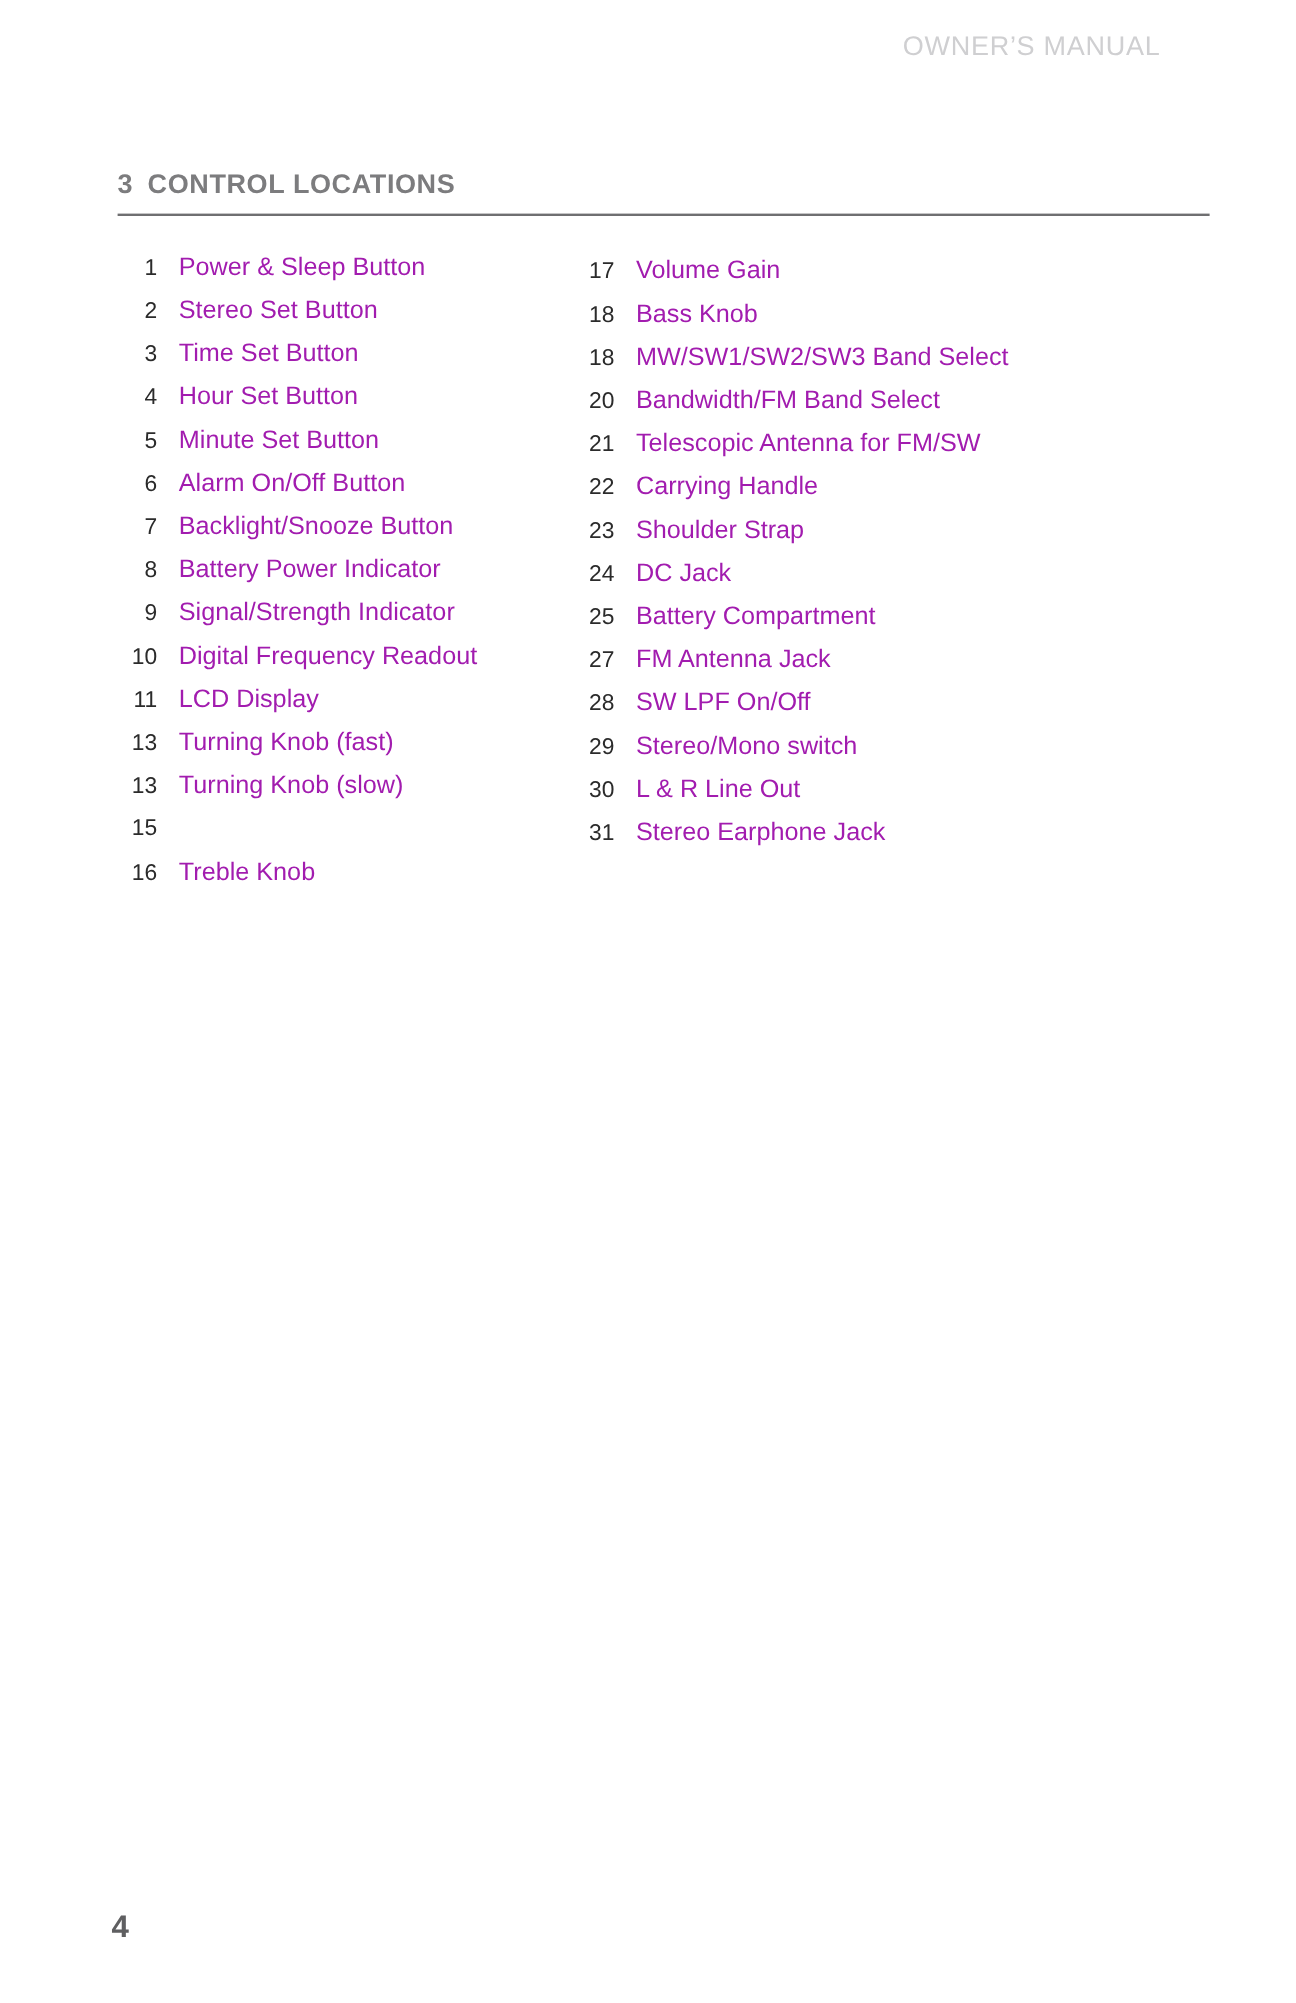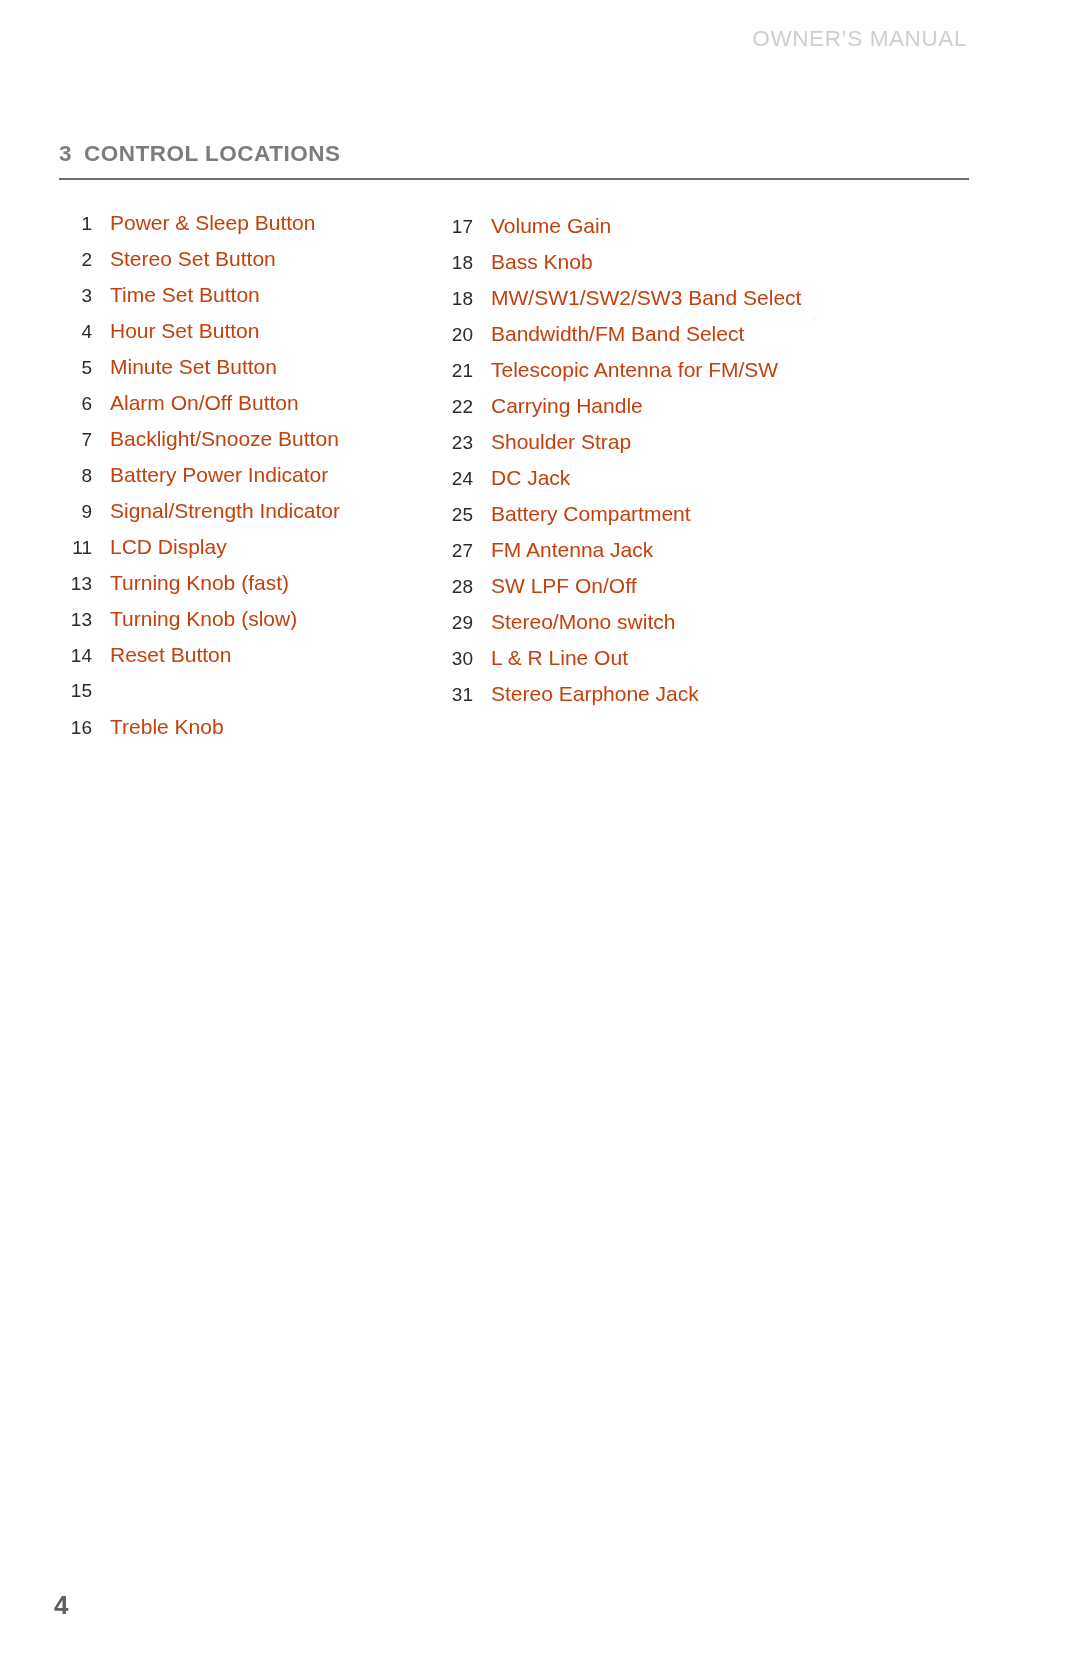--- a/index.html
+++ b/index.html
@@ -13,20 +13,21 @@
     font-family: "Liberation Sans", sans-serif;
     position: relative;
     overflow: hidden;
     -webkit-font-smoothing: antialiased;
   }
 
   .page {
     position: absolute;
     inset: 0;
     background: #ffffff;
+    margin-left: 39px;
   }
 
   
   .running-header {
     position: absolute;
     top: 26px;
     right: 113px;
     font-size: 22.5px;
     letter-spacing: 0.6px;
     color: #cfcfd1;
@@ -86,21 +87,21 @@
     width: 33px;
     text-align: right;
     flex: 0 0 33px;
     font-size: 19px;
     color: #2b2b2b;
     font-weight: 400;
   }
   .item .lbl {
     margin-left: 18px;
     font-size: 21px;
-    color: #c2410c;
+    color: #a21caf;
     font-weight: 400;
   }
 
   
   .folio {
     position: absolute;
     left: 54px;
     top: 1590px;
     font-size: 26px;
     font-weight: bold;
@@ -154,36 +155,36 @@
         </div>
         <div class="item">
           <span class="num">8</span>
           <span class="lbl">Battery Power Indicator</span>
         </div>
         <div class="item">
           <span class="num">9</span>
           <span class="lbl">Signal/Strength Indicator</span>
         </div>
         <div class="item">
+          <span class="num">10</span>
+          <span class="lbl">Digital Frequency Readout</span>
+        </div>
+        <div class="item">
           <span class="num">11</span>
           <span class="lbl">LCD Display</span>
         </div>
         <div class="item">
           <span class="num">13</span>
           <span class="lbl">Turning Knob (fast)</span>
         </div>
         <div class="item">
           <span class="num">13</span>
           <span class="lbl">Turning Knob (slow)</span>
         </div>
         <div class="item">
-          <span class="num">14</span>
-          <span class="lbl">Reset Button</span>
-        </div>
-        <div class="item">
           <span class="num">15</span>
         </div>
         <div class="item">
           <span class="num">16</span>
           <span class="lbl">Treble Knob</span>
         </div>
       </div>
     <div class="col col-right" id="col-right">
         <div class="item">
           <span class="num">17</span>

